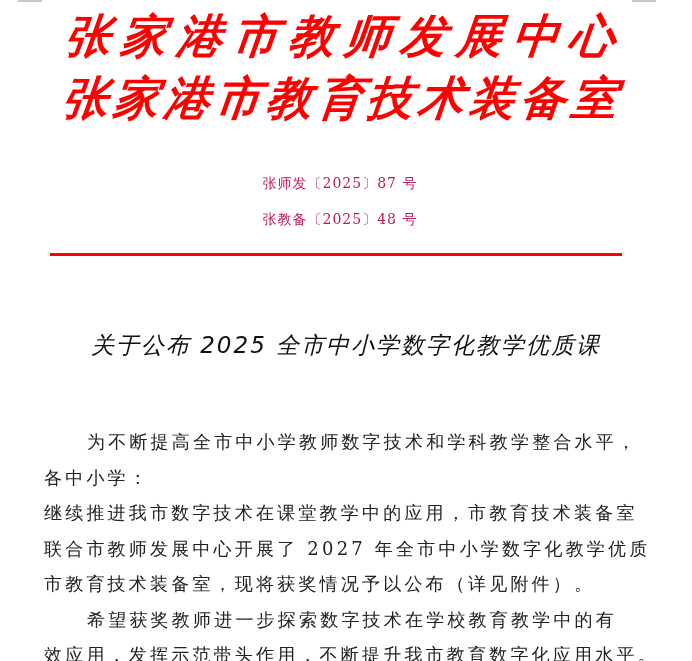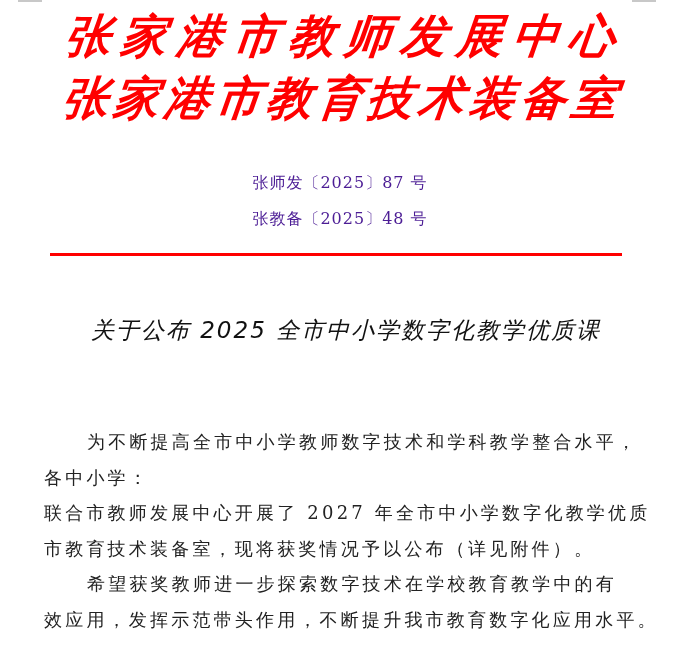--- a/index.html
+++ b/index.html
@@ -52,44 +52,44 @@
       text-align: center;
       transform: skewX(-6deg);
     }
 
     .doc-numbers {
       position: absolute;
       left: 0;
       width: 680px;
       top: 165px;
       text-align: center;
-      color: #4c1d95;
+      color: #be185d;
       font-family: "DejaVu Serif", "Liberation Serif", serif;
-      font-size: 16px;
+      font-size: 14px;
       line-height: 36px;
     }
     .doc-number {
       display: block;
       letter-spacing: 1px;
     }
 
     .red-rule {
       position: absolute;
       left: 50px;
       top: 253px;
       width: 572px;
       height: 3px;
       background: #ff0000;
     }
 
     .notice-title {
       position: absolute;
       left: 0;
       width: 692px;
-      top: 308px;
+      top: 323px;
       text-align: center;
       color: #111111;
       font-family: "DejaVu Sans", sans-serif;
       font-size: 23px;
       line-height: 44px;
       font-style: italic;
       letter-spacing: 2px;
     }
     .notice-title .t-line { display: block; }
 
@@ -153,17 +153,18 @@
 
 <div class="red-rule"></div>
 
 <div class="notice-title">
   <span class="t-line">关于公布 2025 全市中小学数字化教学优质课</span>
 </div>
 
 <div class="body-text">
   <span class="body-line indent">为不断提高全市中小学教师数字技术和学科教学整合水平，</span>
   <span class="body-line">各中小学：</span>
+  <span class="body-line">继续推进我市数字技术在课堂教学中的应用，市教育技术装备室</span>
   <span class="body-line">联合市教师发展中心开展了 2027 年全市中小学数字化教学优质</span>
   <span class="body-line">市教育技术装备室，现将获奖情况予以公布（详见附件）。</span>
   <span class="body-line indent">希望获奖教师进一步探索数字技术在学校教育教学中的有</span>
   <span class="body-line">效应用，发挥示范带头作用，不断提升我市教育数字化应用水平。</span>
 </div>
 
 </body></html>

